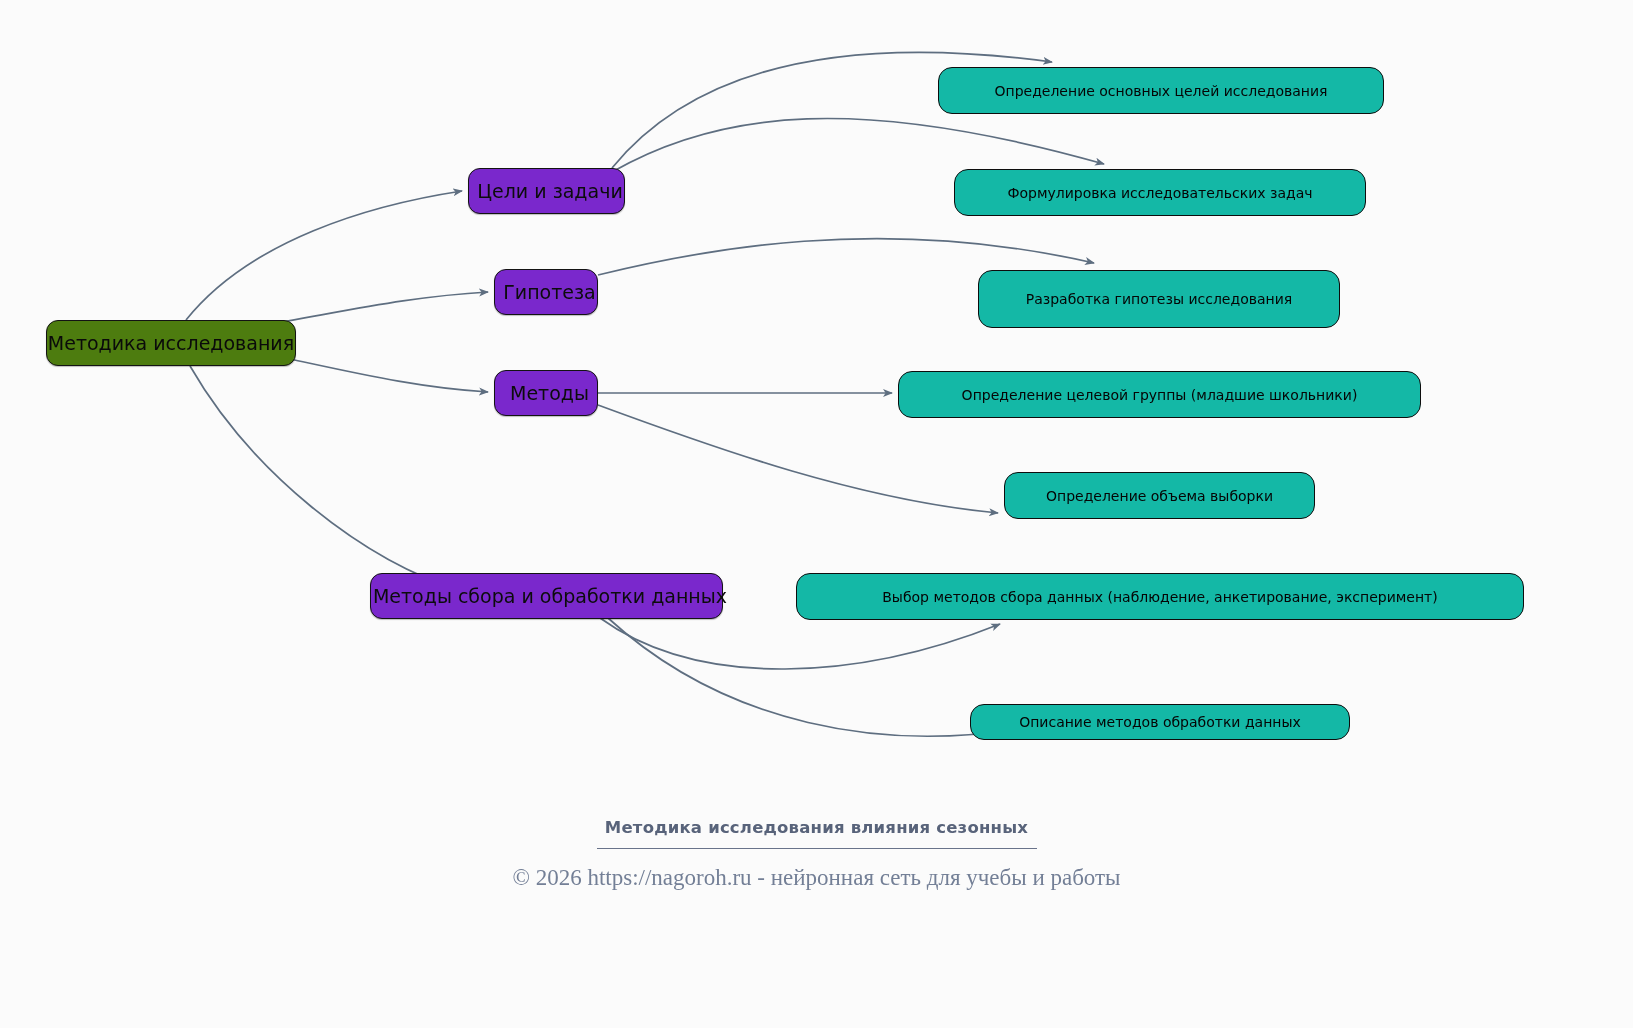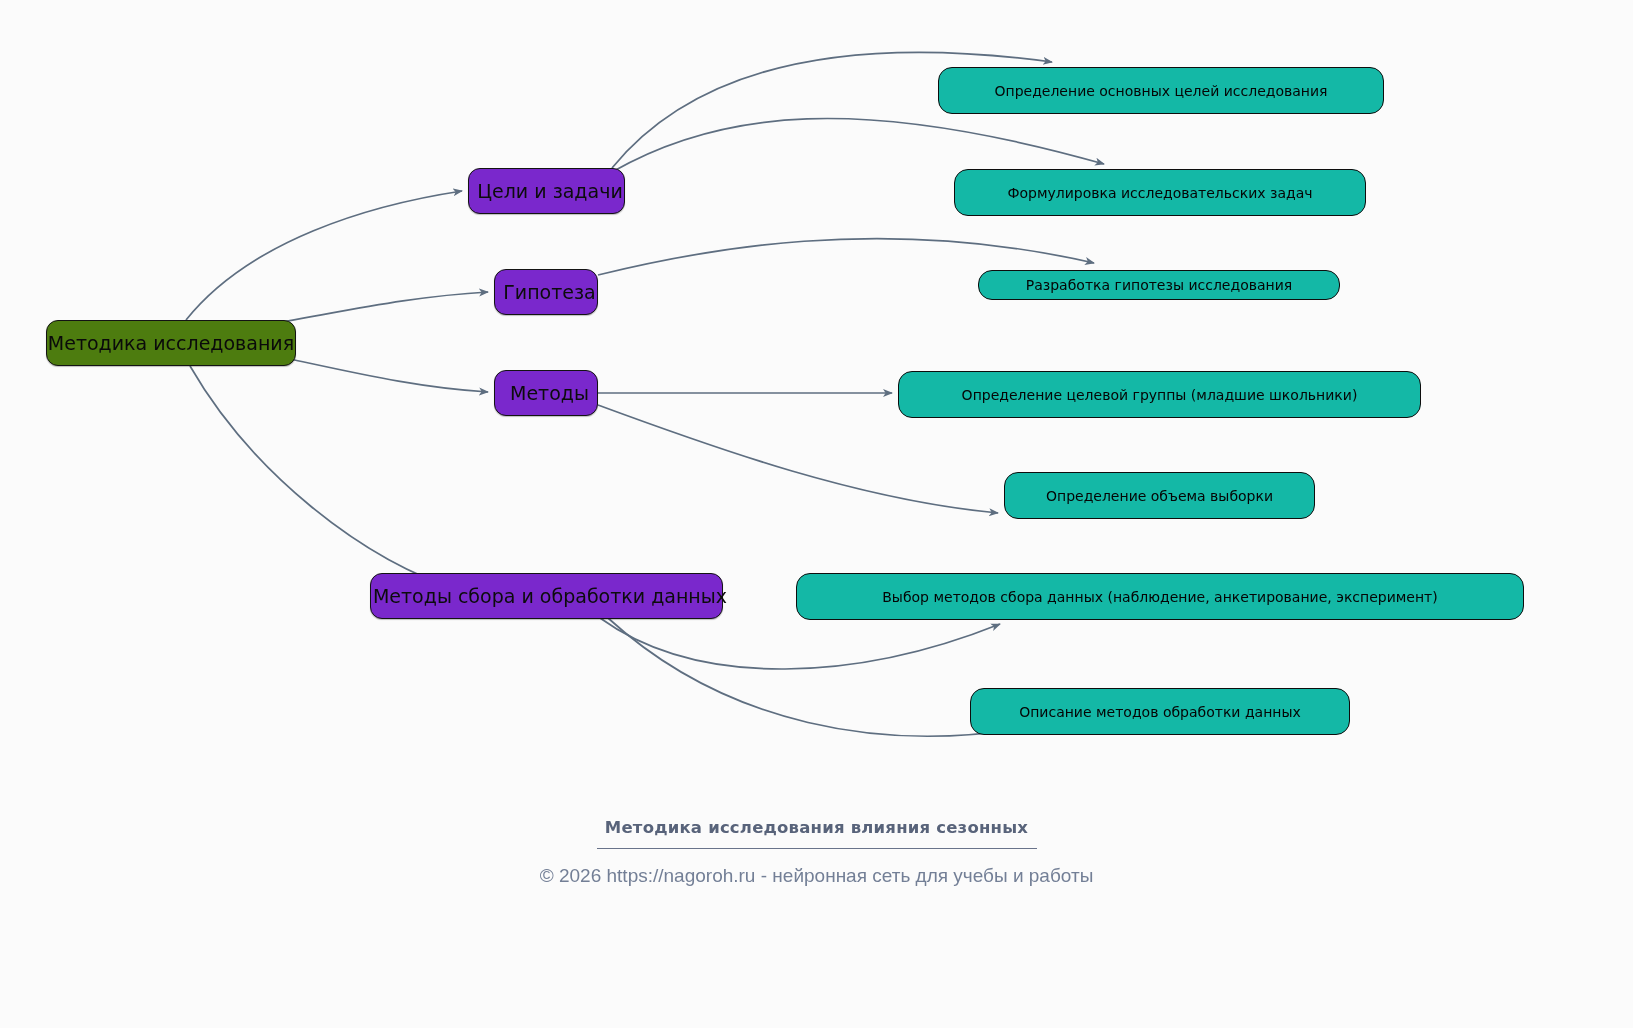--- a/index.html
+++ b/index.html
@@ -70,22 +70,22 @@
     letter-spacing: 0.2px;
   }
   .footer-rule {
     margin: 9px auto 0 auto;
     width: 440px;
     height: 1px;
     background: #69738a;
   }
   .footer-copy {
     margin-top: 16px;
-    font-family: Liberation Sans, sans-serif;
-    font-size: 19px;
+    font-family: Liberation Serif, serif;
+    font-size: 23px;
     color: #737f96;
   }
 </style>
 </head>
 <body>
 
 <div id="canvas">
 
   <svg id="edges" viewBox="0 0 1633 1028">
     <defs>
@@ -123,33 +123,33 @@
       </div>
       <div class="node node-branch" style="left: 370px; top: 573px; width: 353px; height: 46px;">
         <span>Методы сбора и обработки данных</span>
       </div>
       <div class="node node-leaf" style="left: 938px; top: 67px; width: 446px; height: 47px;">
         <span>Определение основных целей исследования</span>
       </div>
       <div class="node node-leaf" style="left: 954px; top: 169px; width: 412px; height: 47px;">
         <span>Формулировка исследовательских задач</span>
       </div>
-      <div class="node node-leaf" style="left: 978px; top: 270px; width: 362px; height: 30px;">
+      <div class="node node-leaf" style="left: 978px; top: 270px; width: 362px; height: 58px;">
         <span>Разработка гипотезы исследования</span>
       </div>
       <div class="node node-leaf" style="left: 898px; top: 371px; width: 523px; height: 47px;">
         <span>Определение целевой группы (младшие школьники)</span>
       </div>
       <div class="node node-leaf" style="left: 1004px; top: 472px; width: 311px; height: 47px;">
         <span>Определение объема выборки</span>
       </div>
       <div class="node node-leaf" style="left: 796px; top: 573px; width: 728px; height: 47px;">
         <span>Выбор методов сбора данных (наблюдение, анкетирование, эксперимент)</span>
       </div>
-      <div class="node node-leaf" style="left: 970px; top: 688px; width: 380px; height: 47px; justify-content: center;">
+      <div class="node node-leaf" style="left: 970px; top: 704px; width: 380px; height: 36px; justify-content: center;">
         <span>Описание методов обработки данных</span>
       </div>
     </div>
 
   <div class="footer" style="top: 818px;">
     <div class="footer-title">
       <div>Методика исследования влияния сезонных</div>
     </div>
     <div class="footer-rule"></div>
     <div class="footer-copy">© 2026 https://nagoroh.ru - нейронная сеть для учебы и работы</div>

